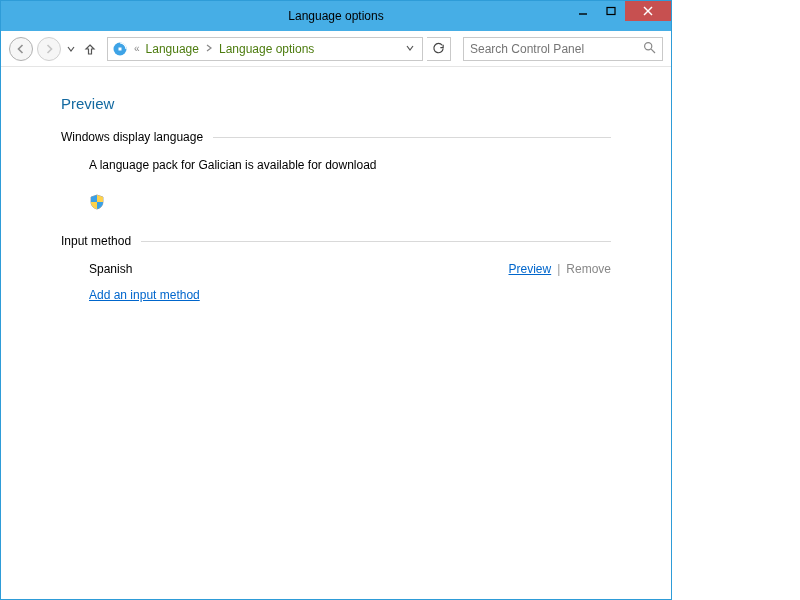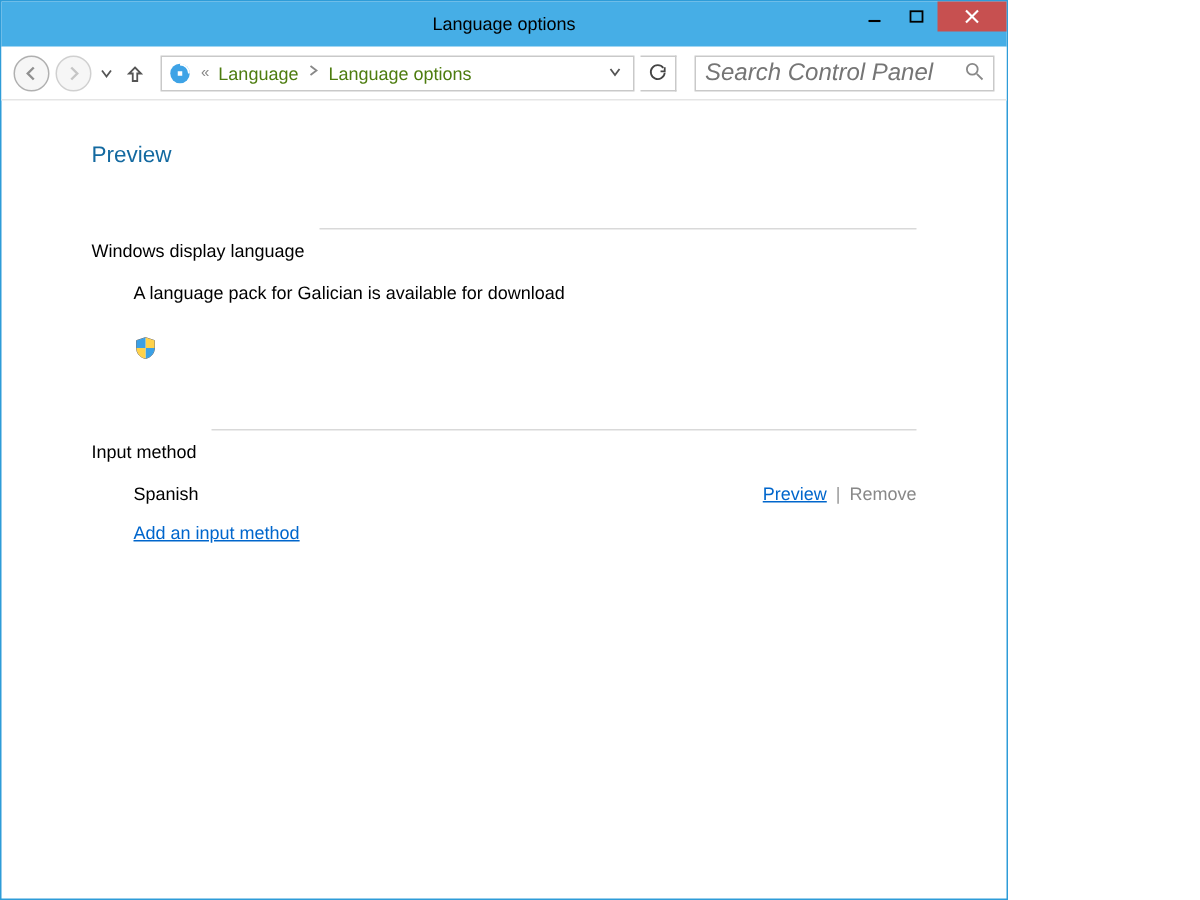--- a/index.html
+++ b/index.html
@@ -93,22 +93,22 @@
     width: 200px; height: 24px;
     border: 1px solid #c9c9c9;
     margin-left: 8px;
     display: flex; align-items: center;
     padding: 0 6px;
     position: relative;
     color:#777;
     background:#fff;
   }
   .searchbox input {
-    border: none; outline: none; width: 100%; font-size: 16px;
-    font-style: italic; color:#3b82f6; background:transparent;
+    border: none; outline: none; width: 100%; font-size: 12px;
+    color:#3b82f6; background:transparent;
   }
   .searchbox .search-icon { position:absolute; right:6px; color:#777; }
 
   
   .content {
     flex: 1;
     padding: 28px 60px 10px 60px;
     overflow: auto;
   }
   .lang-title {
@@ -116,21 +116,21 @@
     margin-bottom: 18px;
   }
   .section {
     margin-bottom: 24px;
   }
   .section-header {
     display: flex; align-items: center; gap: 10px;
     margin-bottom: 14px;
   }
   .section-header .label {
-    font-size: 12px; color: #000; white-space: nowrap; margin-top: 30px;
+    font-size: 12px; color: #000; white-space: nowrap;
   }
   .section-header .rule {
     flex: 1; height: 1px; background: #d9d9d9;
   }
   .section-body {
     padding-left: 28px;
     font-size: 12px;
   }
   .info-line { margin-bottom: 22px; color:#000; }
   .link-line { display:flex; align-items:center; gap:6px; }

